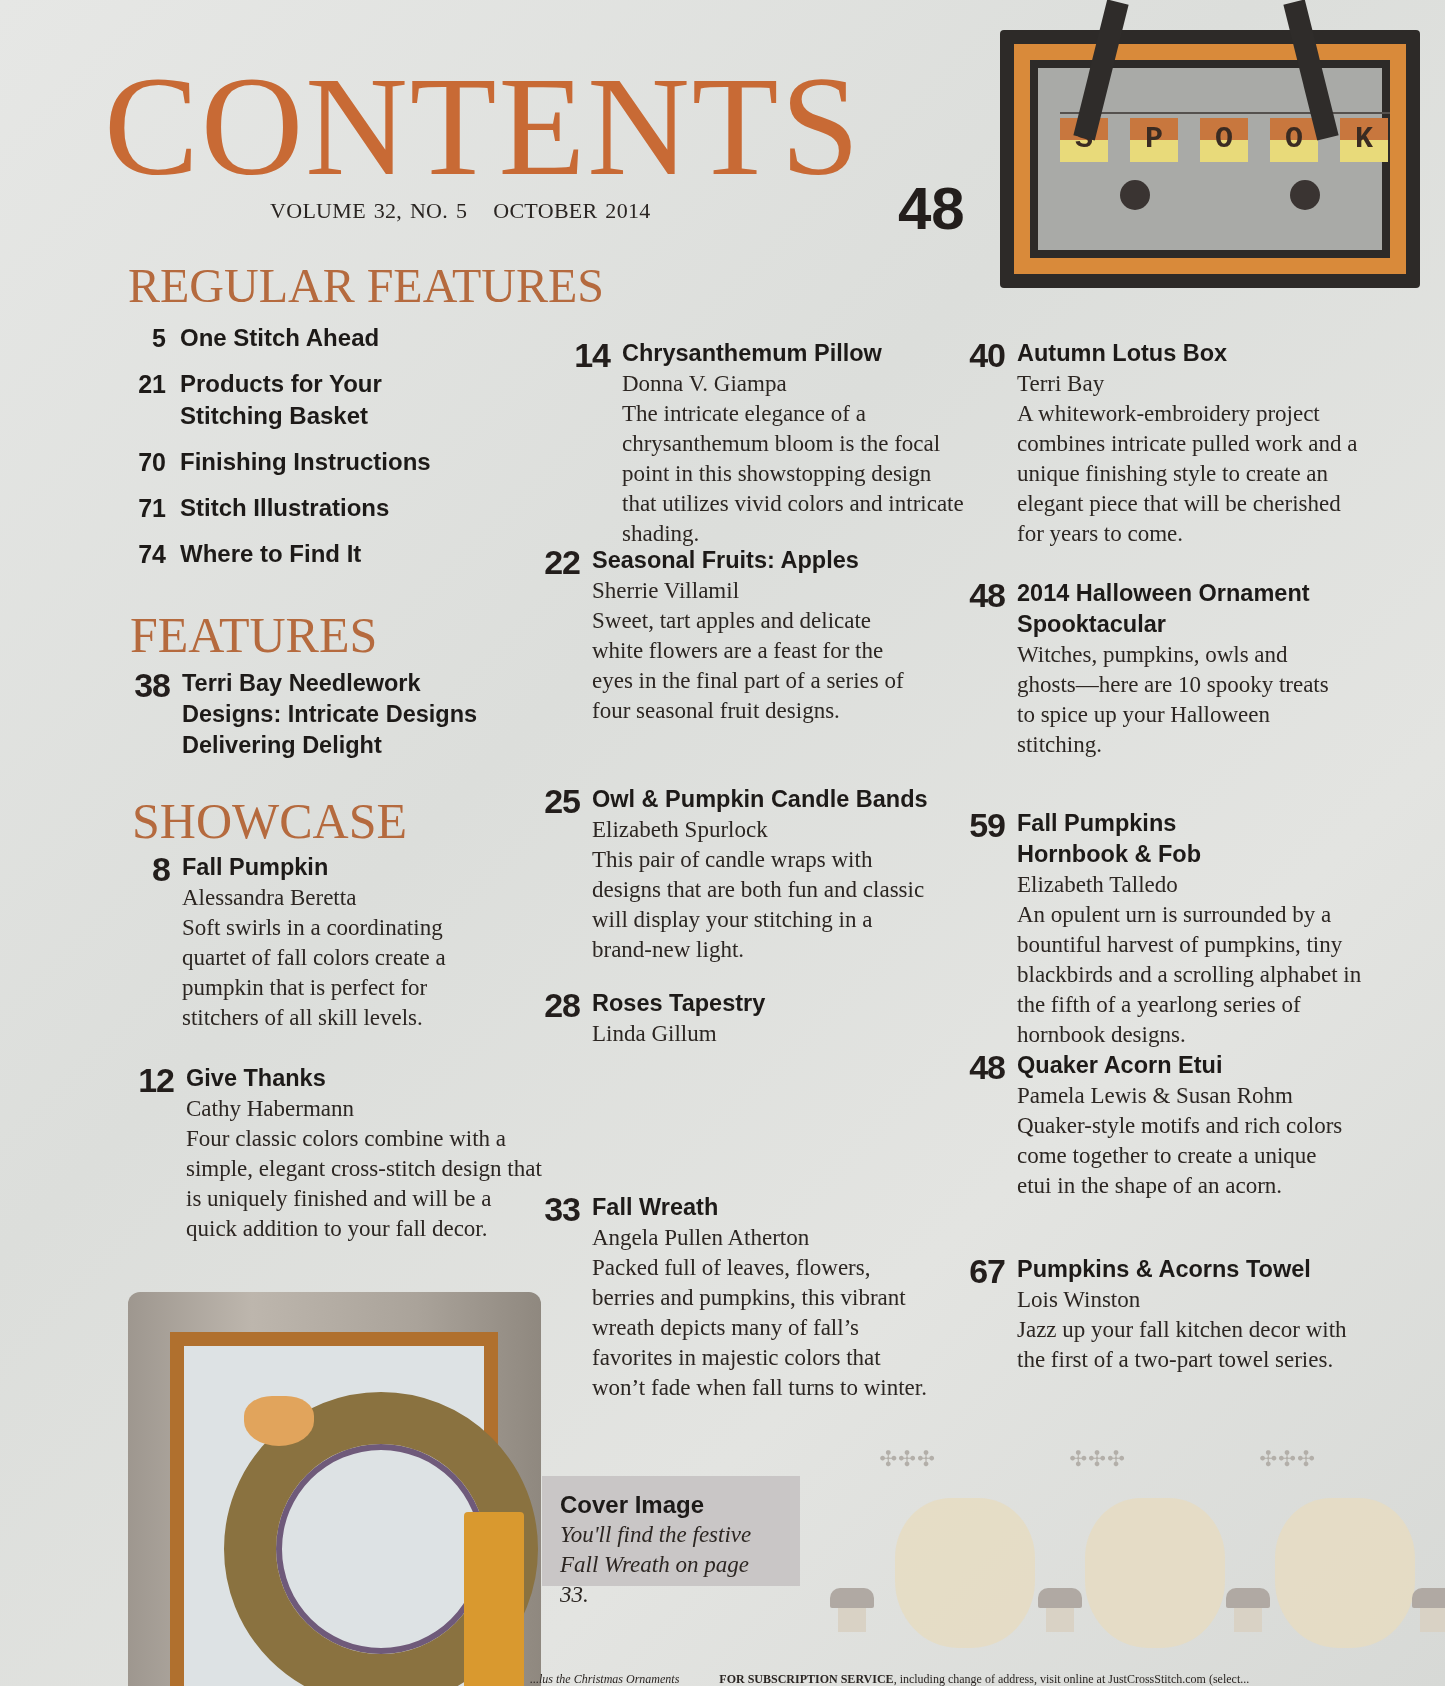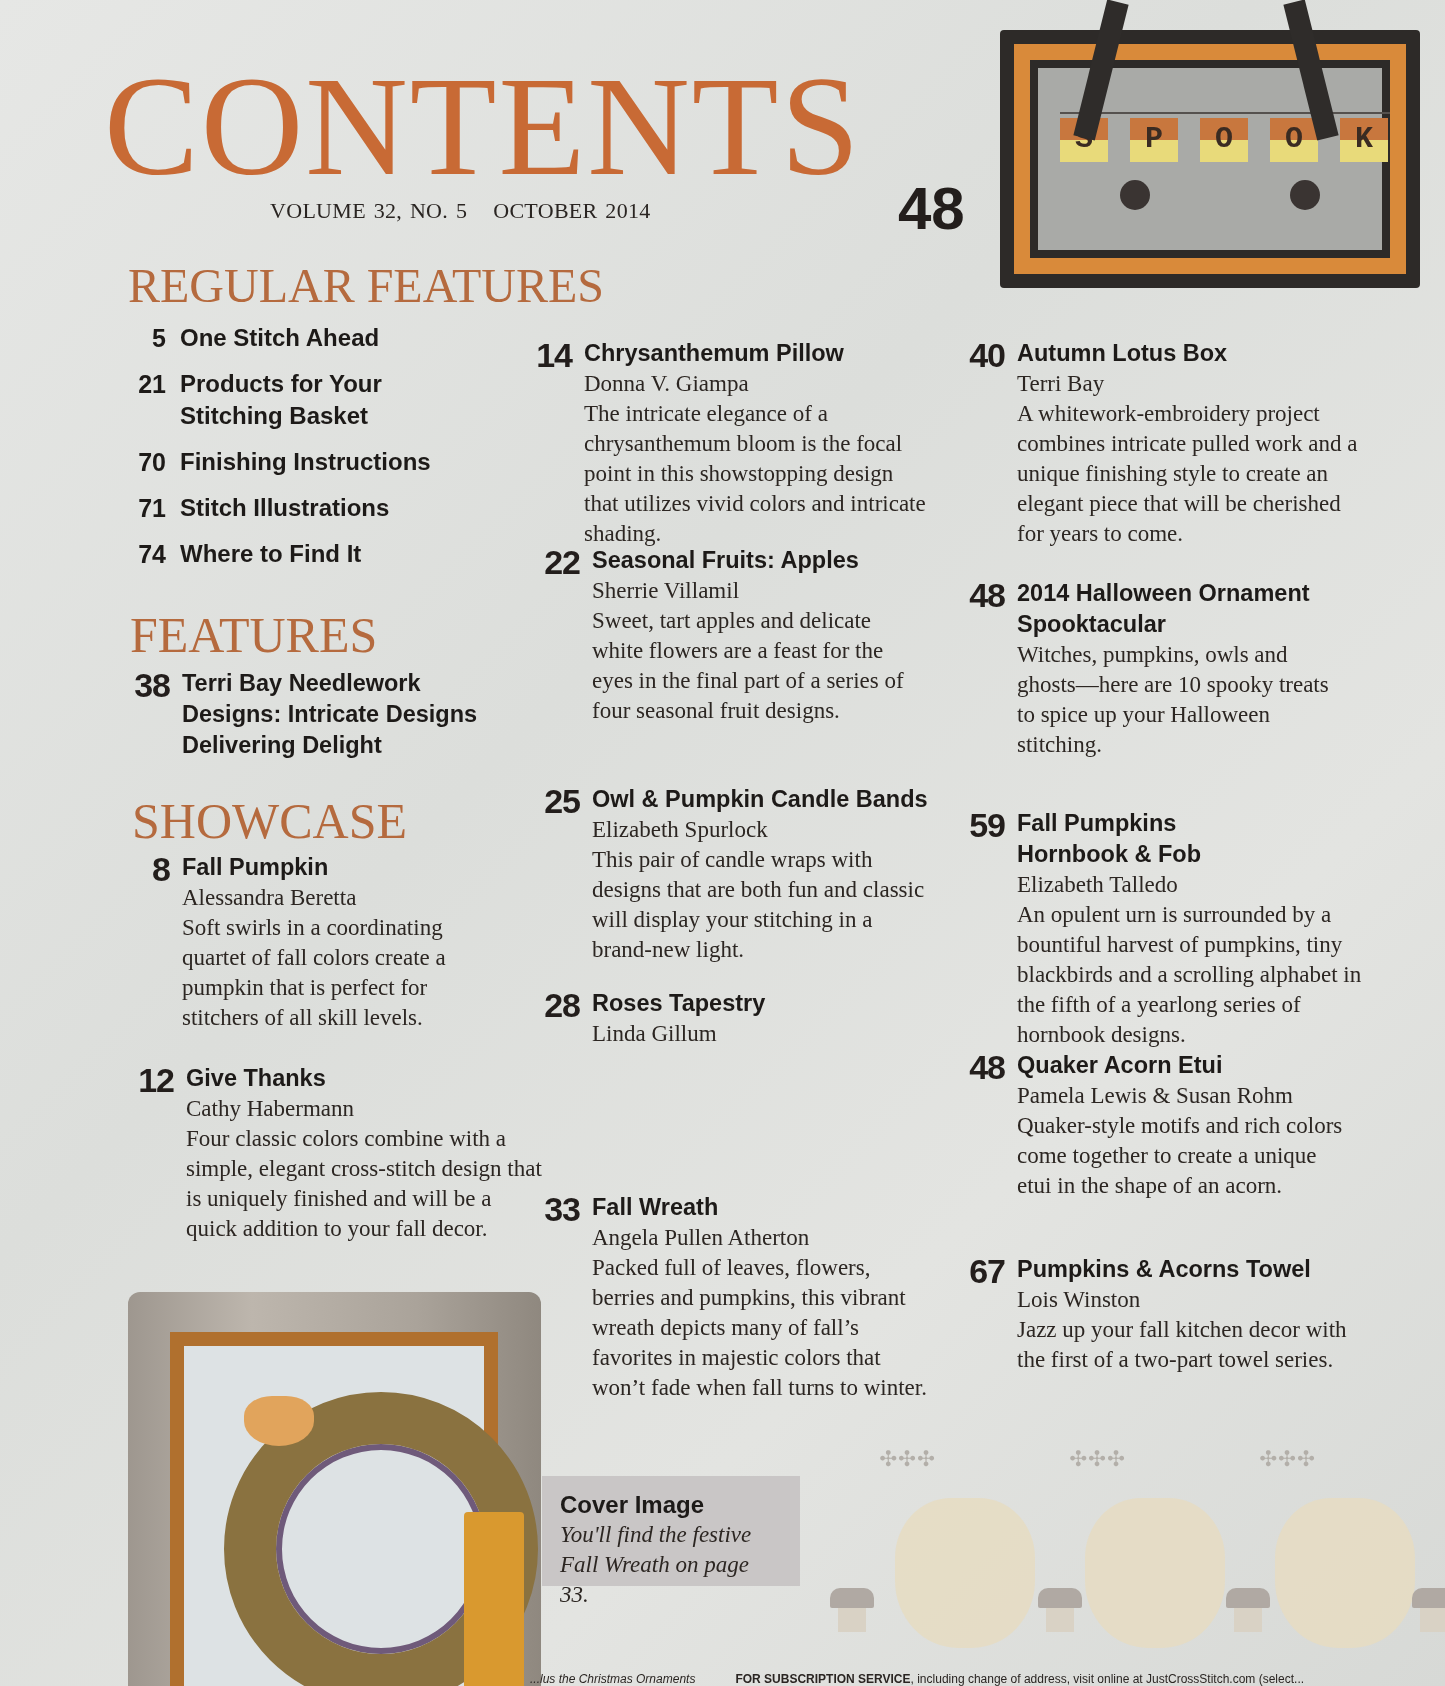--- a/index.html
+++ b/index.html
@@ -53,21 +53,21 @@
   .candle { position:absolute; left:336px; top:220px; width:60px; height:190px; background:#d9992f; border-radius:4px; }
   .cover-box { left:542px; top:1476px; width:258px; height:110px; background:#c9c6c6; padding:14px 18px; box-sizing:border-box; }
   .cover-box .ct { font-family:"Liberation Sans", sans-serif; font-weight:bold; font-size:24px; color:#1d1a18; line-height:30px; }
   .cover-box .cd { font-style:italic; font-size:23px; line-height:30px; color:#2c2622; }
   .pumpkin-art { left:860px; top:1440px; width:585px; height:210px; }
   .pumpkin { position:absolute; top:58px; width:140px; height:150px; background:#e6dcc2; border-radius:40% 40% 45% 45%; opacity:0.85; }
   .leaves { position:absolute; top:0; width:180px; height:40px; color:#b3afa9; font-size:28px; letter-spacing:2px; font-family:"Liberation Mono", monospace; }
   .acorn { position:absolute; top:148px; width:44px; height:50px; }
   .acorn .cap { width:44px; height:20px; background:#b0a9a3; border-radius:10px 10px 2px 2px; }
   .acorn .nut { width:28px; height:24px; margin-left:8px; background:#d9d2c5; }
-  .footer { left:530px; top:1672px; width:915px; font-family:Liberation Sans, sans-serif; font-size:12px; color:#2a2522; white-space:nowrap; overflow:hidden; }
+  .footer { left:530px; top:1672px; width:915px; font-family:Liberation Serif, serif; font-size:12px; color:#2a2522; white-space:nowrap; overflow:hidden; }
   .footer .fl { font-style:italic; margin-right:40px; }
   .footer .fs { font-weight:bold; }
 </style>
 </head>
 <body>
 
 <div class="abs title">CONTENTS</div>
 <div class="abs volume">
   <span>VOLUME 32, NO. 5</span><span>OCTOBER 2014</span>
 </div>
@@ -141,21 +141,21 @@
   <div class="head">
       <span class="num">12</span>
     <div class="body">
       <div class="t">Give Thanks</div>
       <div class="a">Cathy Habermann</div>
       <div class="d" style="width:360px">Four classic colors combine with a simple, elegant cross-stitch design that is uniquely finished and will be a quick addition to your fall decor.</div>
     </div>
     </div>
 </div>
 
-<div class="entry" style="left:522px; top:338px; width:450px;">
+<div class="entry" style="left:560px; top:338px; width:450px;">
   <div class="head">
       <span class="num">14</span>
     <div class="body">
       <div class="t">Chrysanthemum Pillow</div>
       <div class="a">Donna V. Giampa</div>
       <div class="d" style="width:345px">The intricate elegance of a chrysanthemum bloom is the focal point in this showstopping design that utilizes vivid colors and intricate shading.</div>
     </div>
     </div>
 </div>
 <div class="entry" style="left:530px; top:545px; width:450px;">

